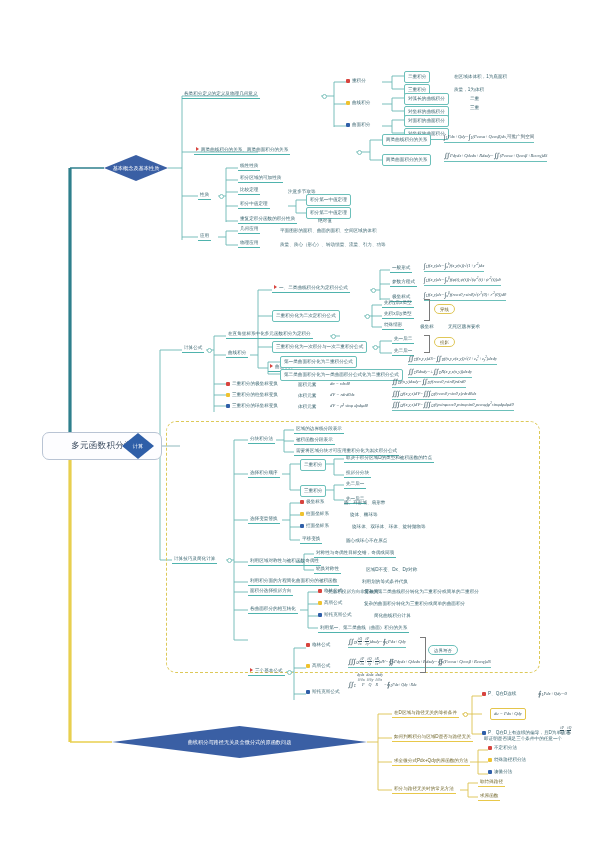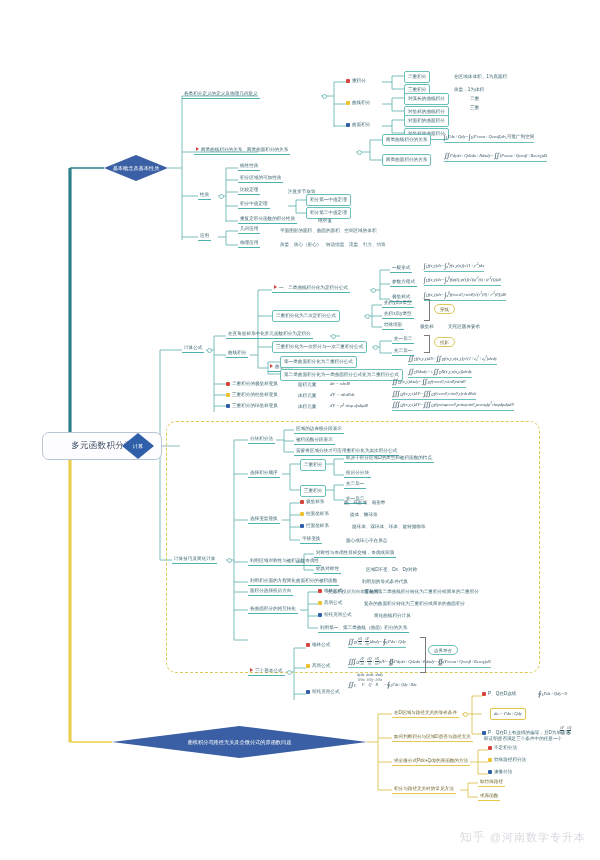--- a/index.html
+++ b/index.html
@@ -579,18 +579,14 @@
   </div>
   <div class="tag" style="left:488px;top:769px;">
     <span class="sq blue"></span>
     <span>凑微分法</span>
   </div>
 
   <div class="uline yellow" style="left:392px;top:785px;">积分与路径无关时的常见方法</div>
   <div class="uline yellow" style="left:478px;top:778px;">取特殊路径</div>
   <div class="uline yellow" style="left:478px;top:792px;">求原函数</div>
 
-  <div class="wm">
-    <span>知乎</span>
-    <span class="at">@河南数学专升本</span>
-  </div>
 
 </div>
 
 </body></html>

